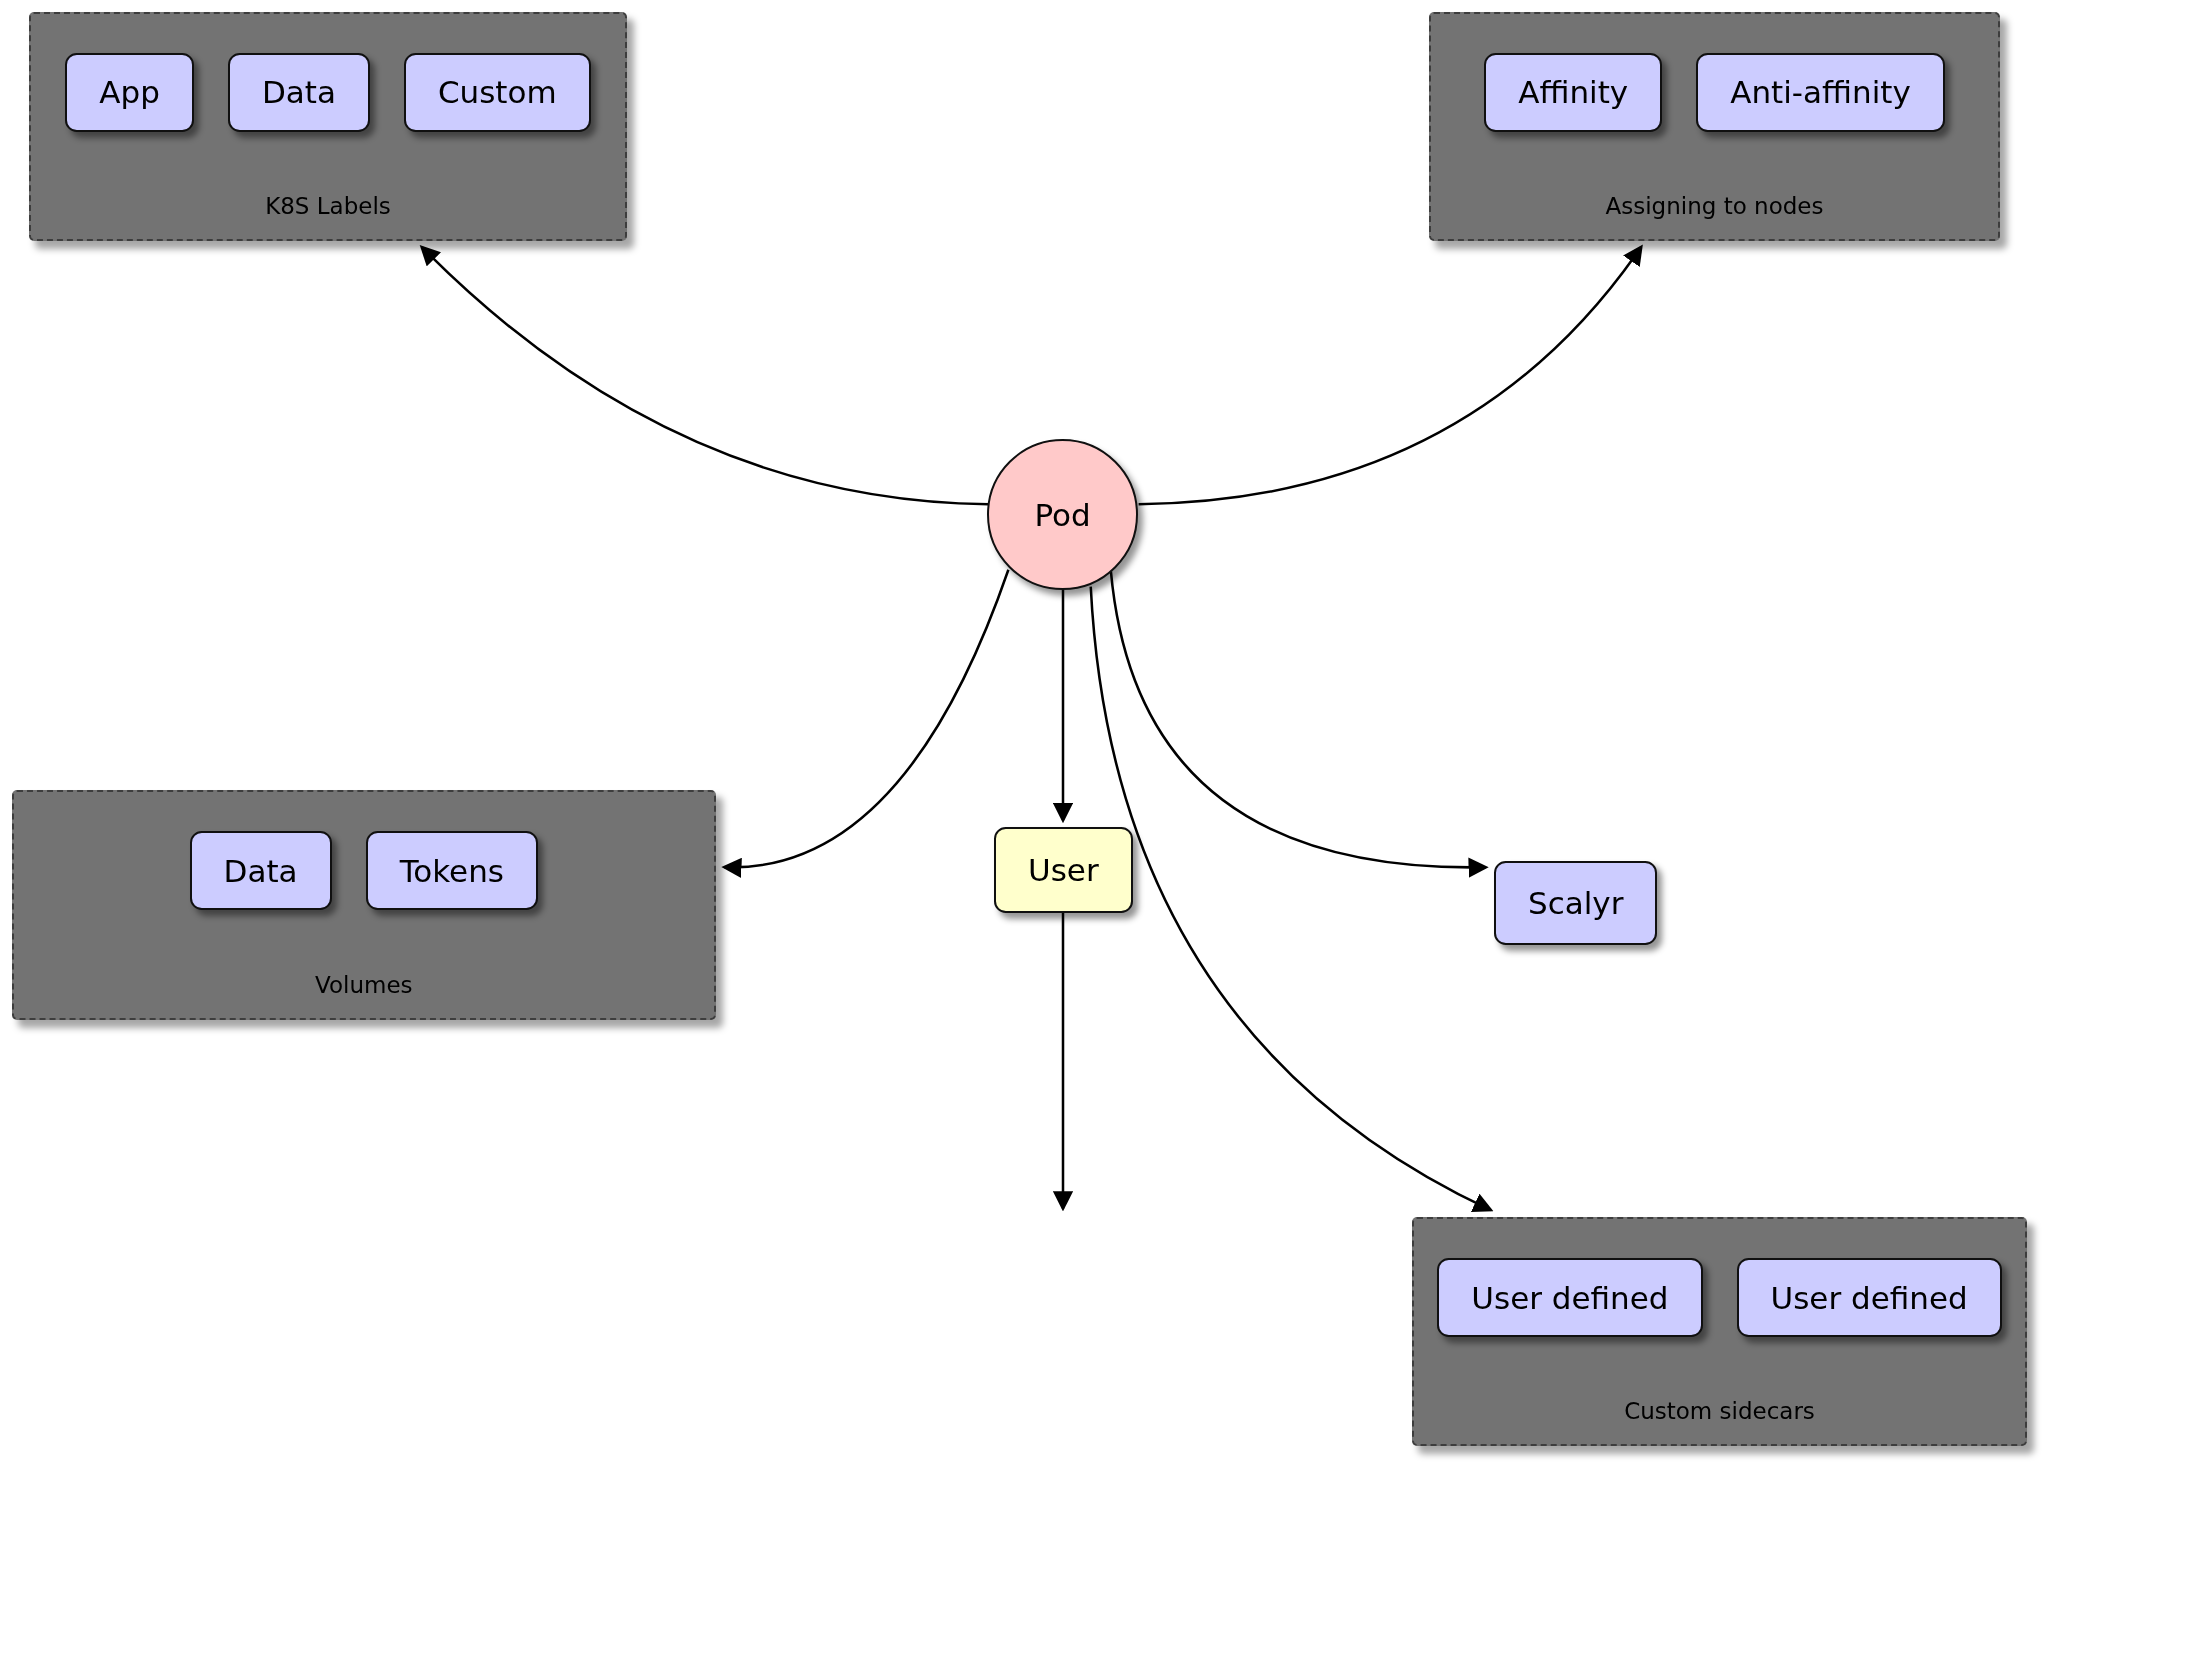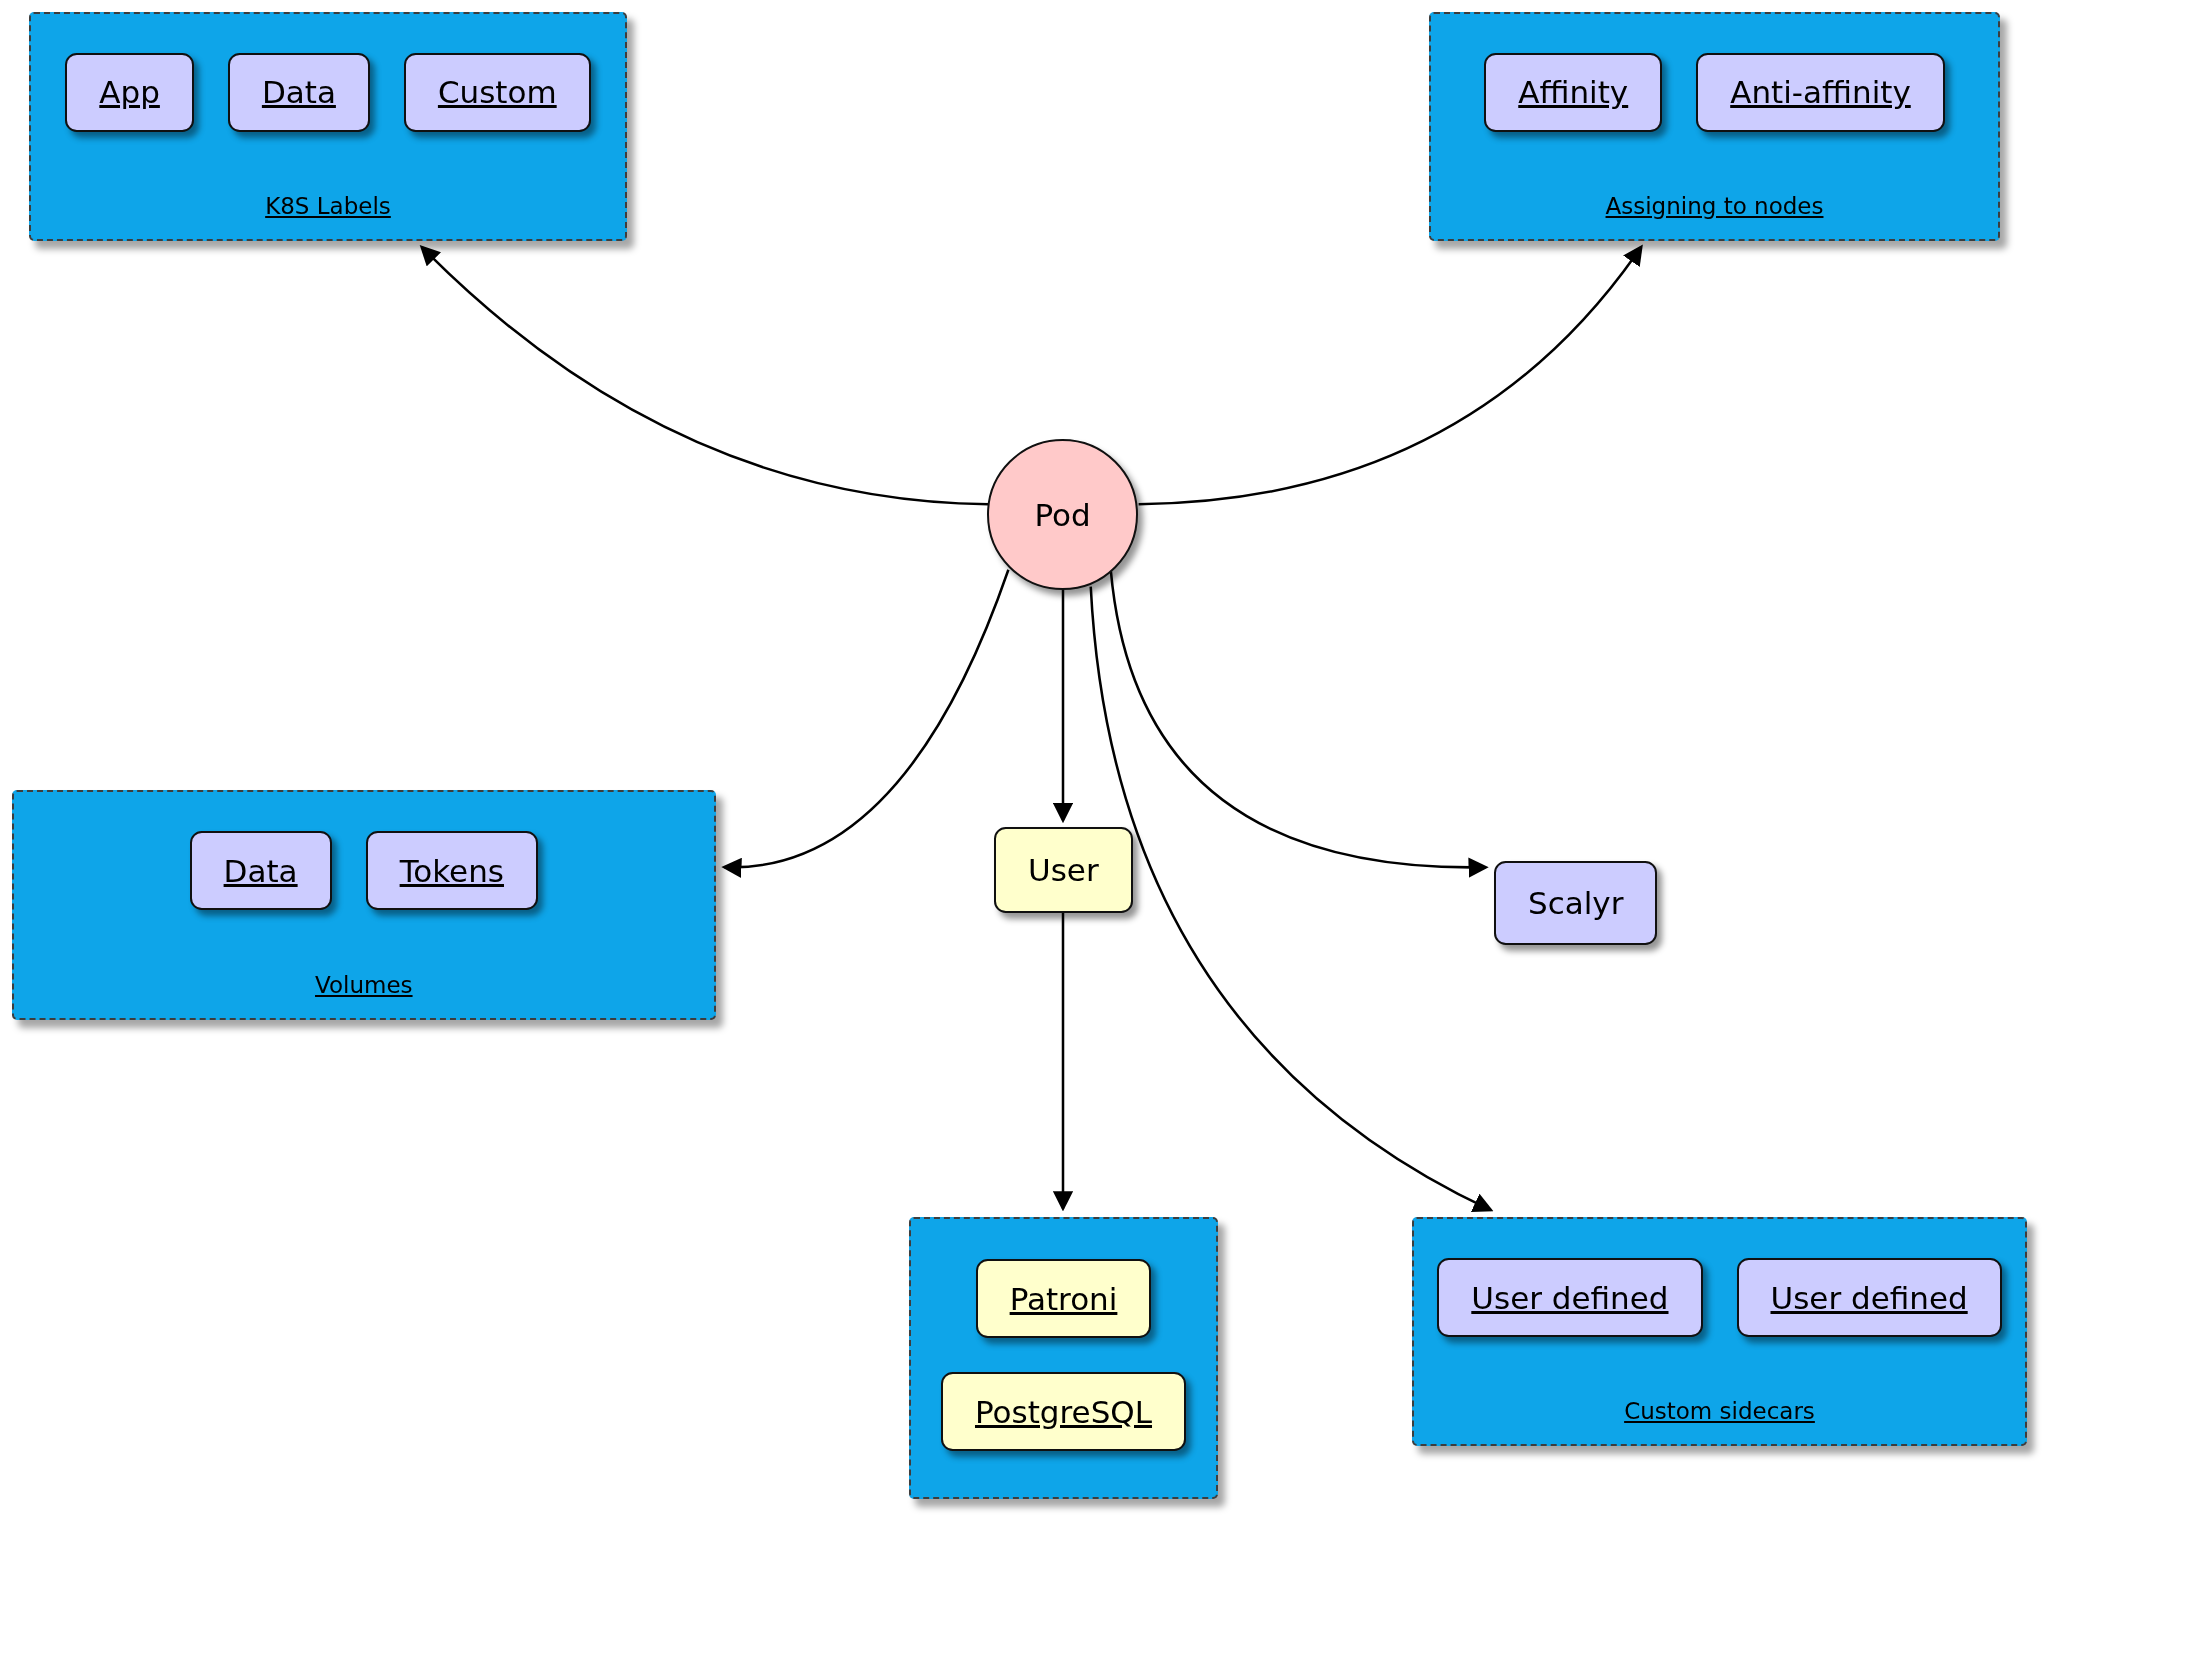--- a/index.html
+++ b/index.html
@@ -10,29 +10,28 @@
     height: 1679px;
     font-family: "DejaVu Sans", sans-serif;
     color: #000;
     overflow: hidden;
     background: #ffffff;
   }
   svg.edges { position: absolute; left: 0; top: 0; pointer-events: none; }
 
   .group {
     position: absolute;
-    background: #0ea5e9;
+    background: #737373;
     border: 2.5px dashed #3d3d3d;
     border-radius: 5px;
     box-shadow: 6.7px 7.6px 7.6px rgba(0,0,0,0.35);
     display: flex;
     flex-direction: column;
     align-items: center;
     padding: 39px 29px 20px;
-    text-decoration: underline;
   }
   .row { display: flex; gap: 34px; justify-content: center; }
   .col { display: flex; flex-direction: column; gap: 34px; align-items: center; }
 
   .node {
     display: flex;
     align-items: center;
     justify-content: center;
     height: 79px;
     padding: 0 32px;
@@ -114,26 +113,20 @@
       <div class="node">Data</div>
       <div class="node">Tokens</div>
     </div>
     <div class="caption">Volumes</div>
   </div>
 
   <div class="node yellow free-node" style="left:994px; top:827px; height:86px;">User</div>
 
   <div class="node free-node" style="left:1494px; top:861px; height:84px;">Scalyr</div>
 
-  <div class="group" style="left:909px; top:1217px; width:309px; height:282px; padding-top:40px;">
-    <div class="col">
-      <div class="node yellow">Patroni</div>
-      <div class="node yellow">PostgreSQL</div>
-    </div>
-  </div>
 
   <div class="group" style="left:1412px; top:1217px; width:615px; height:229px;">
     <div class="row">
       <div class="node">User defined</div>
       <div class="node">User defined</div>
     </div>
     <div class="caption">Custom sidecars</div>
   </div>
 
 </div>

